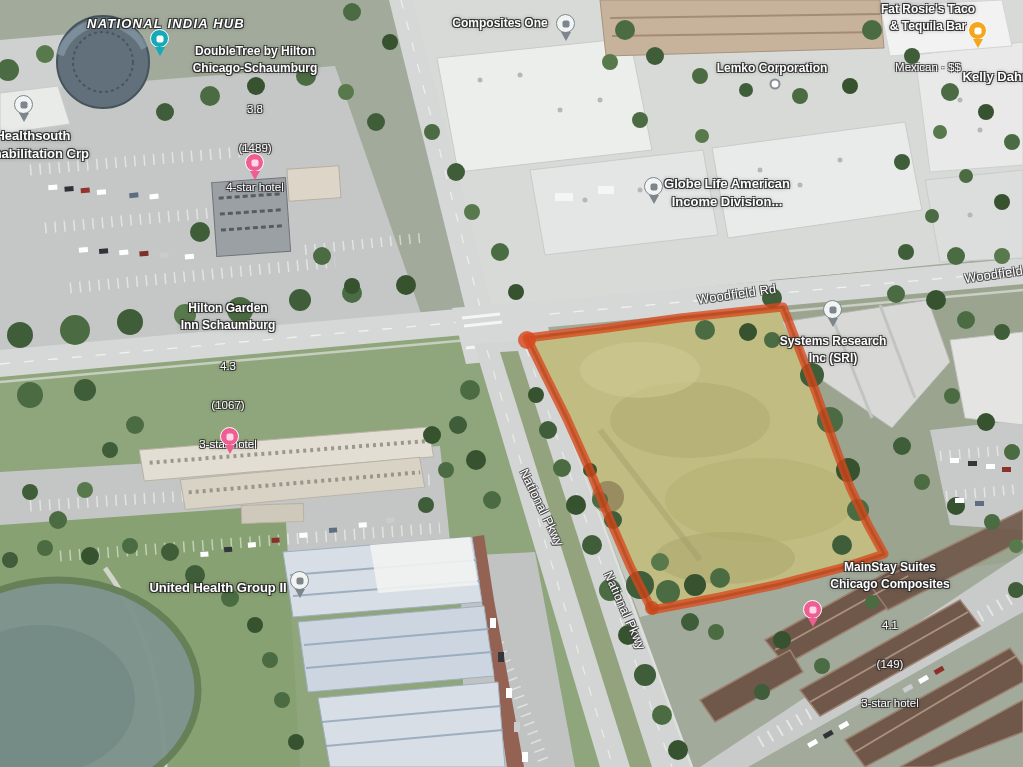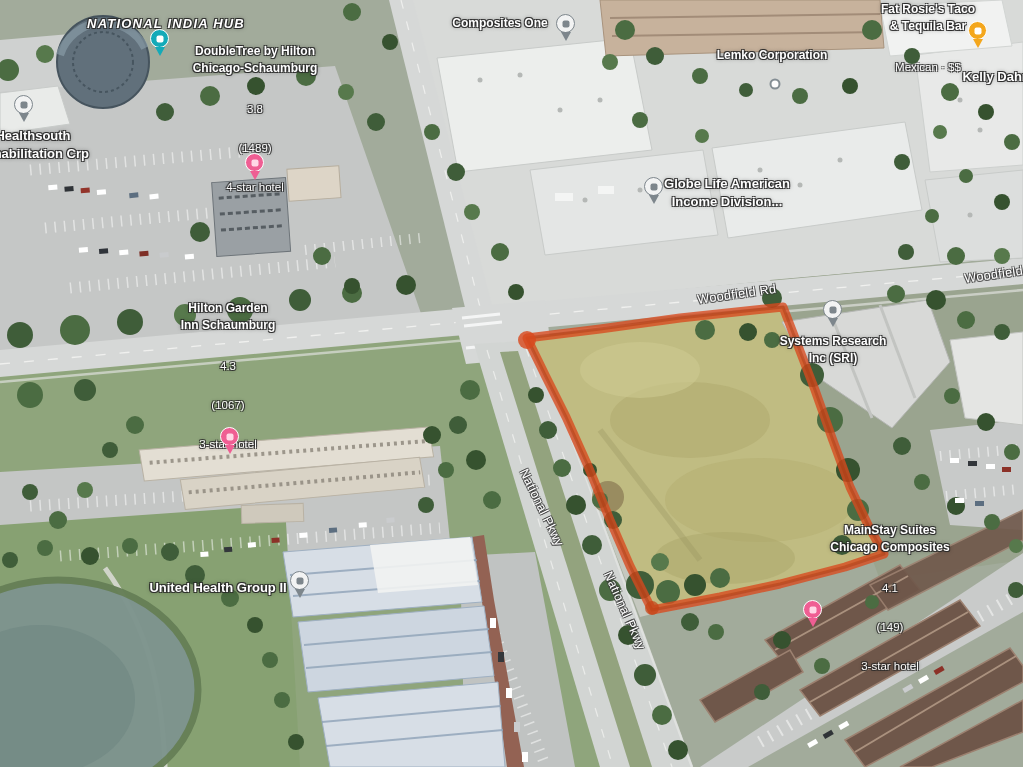--- a/index.html
+++ b/index.html
@@ -452,21 +452,21 @@
 </div>
 
 <div class="map-label" style="left:255px;top:119px">
   <div class="nm">DoubleTree by Hilton</div>
   <div class="nm">Chicago-Schaumburg</div>
   <div class="sub">3.8</div>
   <div class="sub">(1489)</div>
   <div class="sub">4-star hotel</div>
 </div>
 
-<div class="map-label nm" style="left:772px;top:55px">Lemko Corporation</div>
+<div class="map-label nm" style="left:772px;top:68px">Lemko Corporation</div>
 
 <div class="map-label" style="left:727px;top:193px">
   <div class="nm13">Globe Life American</div>
   <div class="nm13">Income Division...</div>
 </div>
 
 <div class="map-label road" style="left:737px;top:295px;transform:translate(-50%,-50%) rotate(-8deg)">Woodfield Rd</div>
 <div class="map-label road" style="left:1004px;top:274px;transform:translate(-50%,-50%) rotate(-8deg)">Woodfield Rd</div>
 
 <div class="map-label" style="left:833px;top:350px">
@@ -480,19 +480,19 @@
   <div class="sub">4.3</div>
   <div class="sub">(1067)</div>
   <div class="sub">3-star hotel</div>
 </div>
 
 <div class="map-label road" style="left:541px;top:508px;transform:translate(-50%,-50%) rotate(64deg)">National Pkwy</div>
 <div class="map-label road" style="left:624px;top:611px;transform:translate(-50%,-50%) rotate(66deg)">National Pkwy</div>
 
 <div class="map-label nm13" style="left:218px;top:588px">United Health Group II</div>
 
-<div class="map-label" style="left:890px;top:598px">
+<div class="map-label" style="left:890px;top:635px">
   <div class="nm">MainStay Suites</div>
   <div class="nm">Chicago Composites</div>
   <div class="sub">4.1</div>
   <div class="sub">(149)</div>
   <div class="sub">3-star hotel</div>
 </div>
 
 </body></html>

